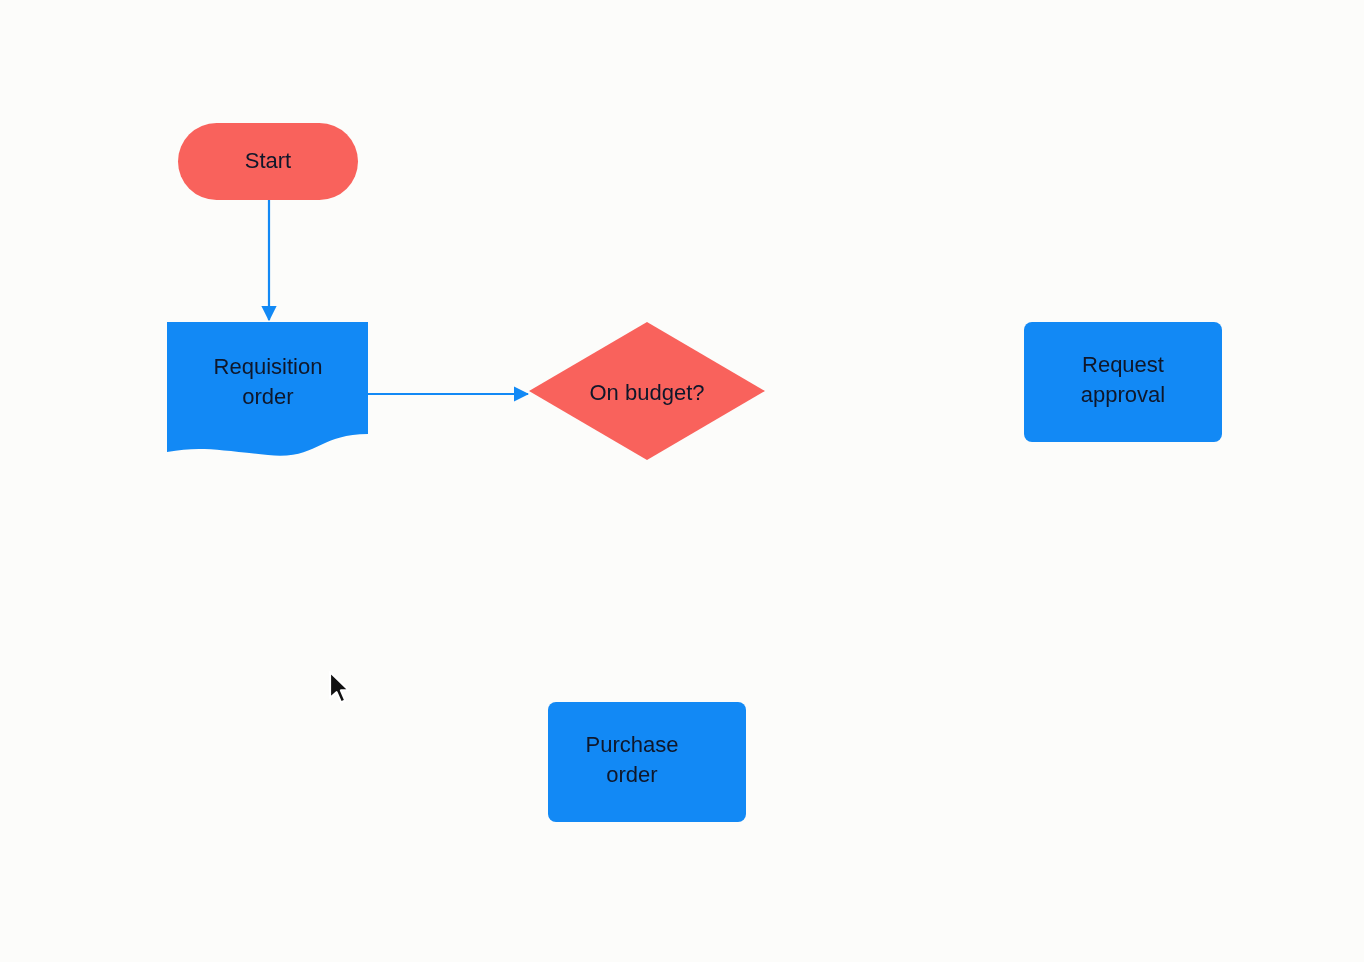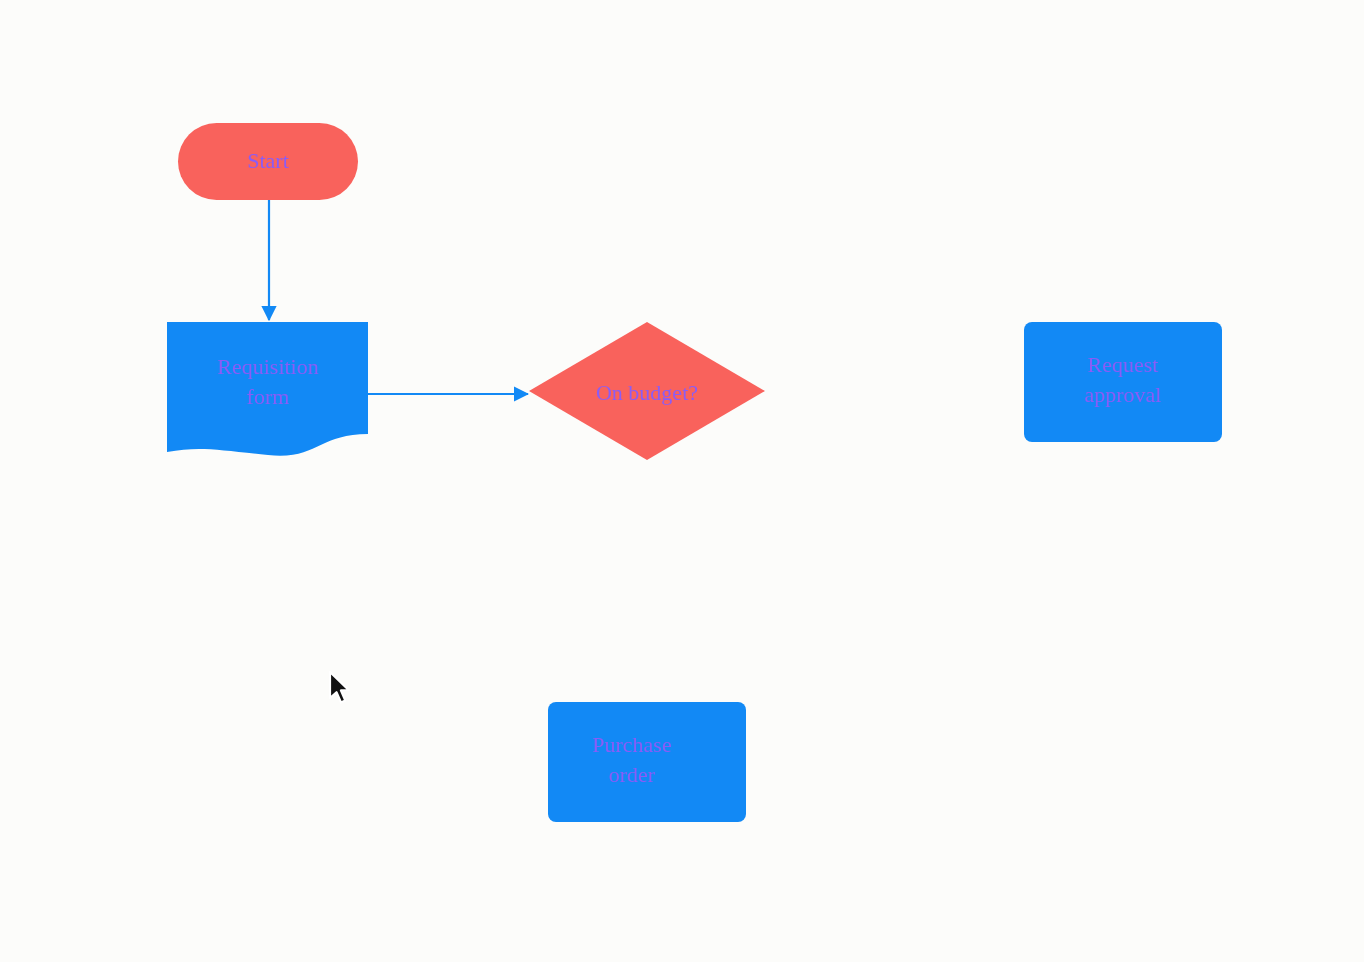--- a/index.html
+++ b/index.html
@@ -17,22 +17,22 @@
   }
   #canvas {
     position: absolute;
     left: 0;
     top: 0;
     width: 1364px;
     height: 962px;
   }
   .node-label {
     position: absolute;
-    color: #8b5cf6;
-    font-family: Liberation Serif, serif;
+    color: #0f172a;
+    font-family: Liberation Sans, sans-serif;
     text-align: center;
     line-height: 1.38;
     white-space: pre-line;
     pointer-events: none;
     -webkit-font-smoothing: antialiased;
   }
   .lbl-start {
     left: 178px; top: 146px; width: 180px;
     font-size: 22px;
   }
@@ -84,21 +84,21 @@
   <polygon points="647,322 765,391 647,460 529,391" fill="#f9625c"></polygon>
 
   <rect x="1024" y="322" width="198" height="120" rx="8" ry="8" fill="#1289f5"></rect>
 
   <rect x="548" y="702" width="198" height="120" rx="8" ry="8" fill="#1289f5"></rect>
 </svg>
 
 <div class="node-label lbl-start">Start</div>
 
 <div class="node-label lbl-requisition">Requisition
-form</div>
+order</div>
 
 <div class="node-label lbl-decision">On budget?</div>
 
 <div class="node-label lbl-approval">Request
 approval</div>
 
 <div class="node-label lbl-purchase">Purchase
 order</div>
 
 <svg id="cursor" viewBox="0 0 26 38" xmlns="http://www.w3.org/2000/svg">

